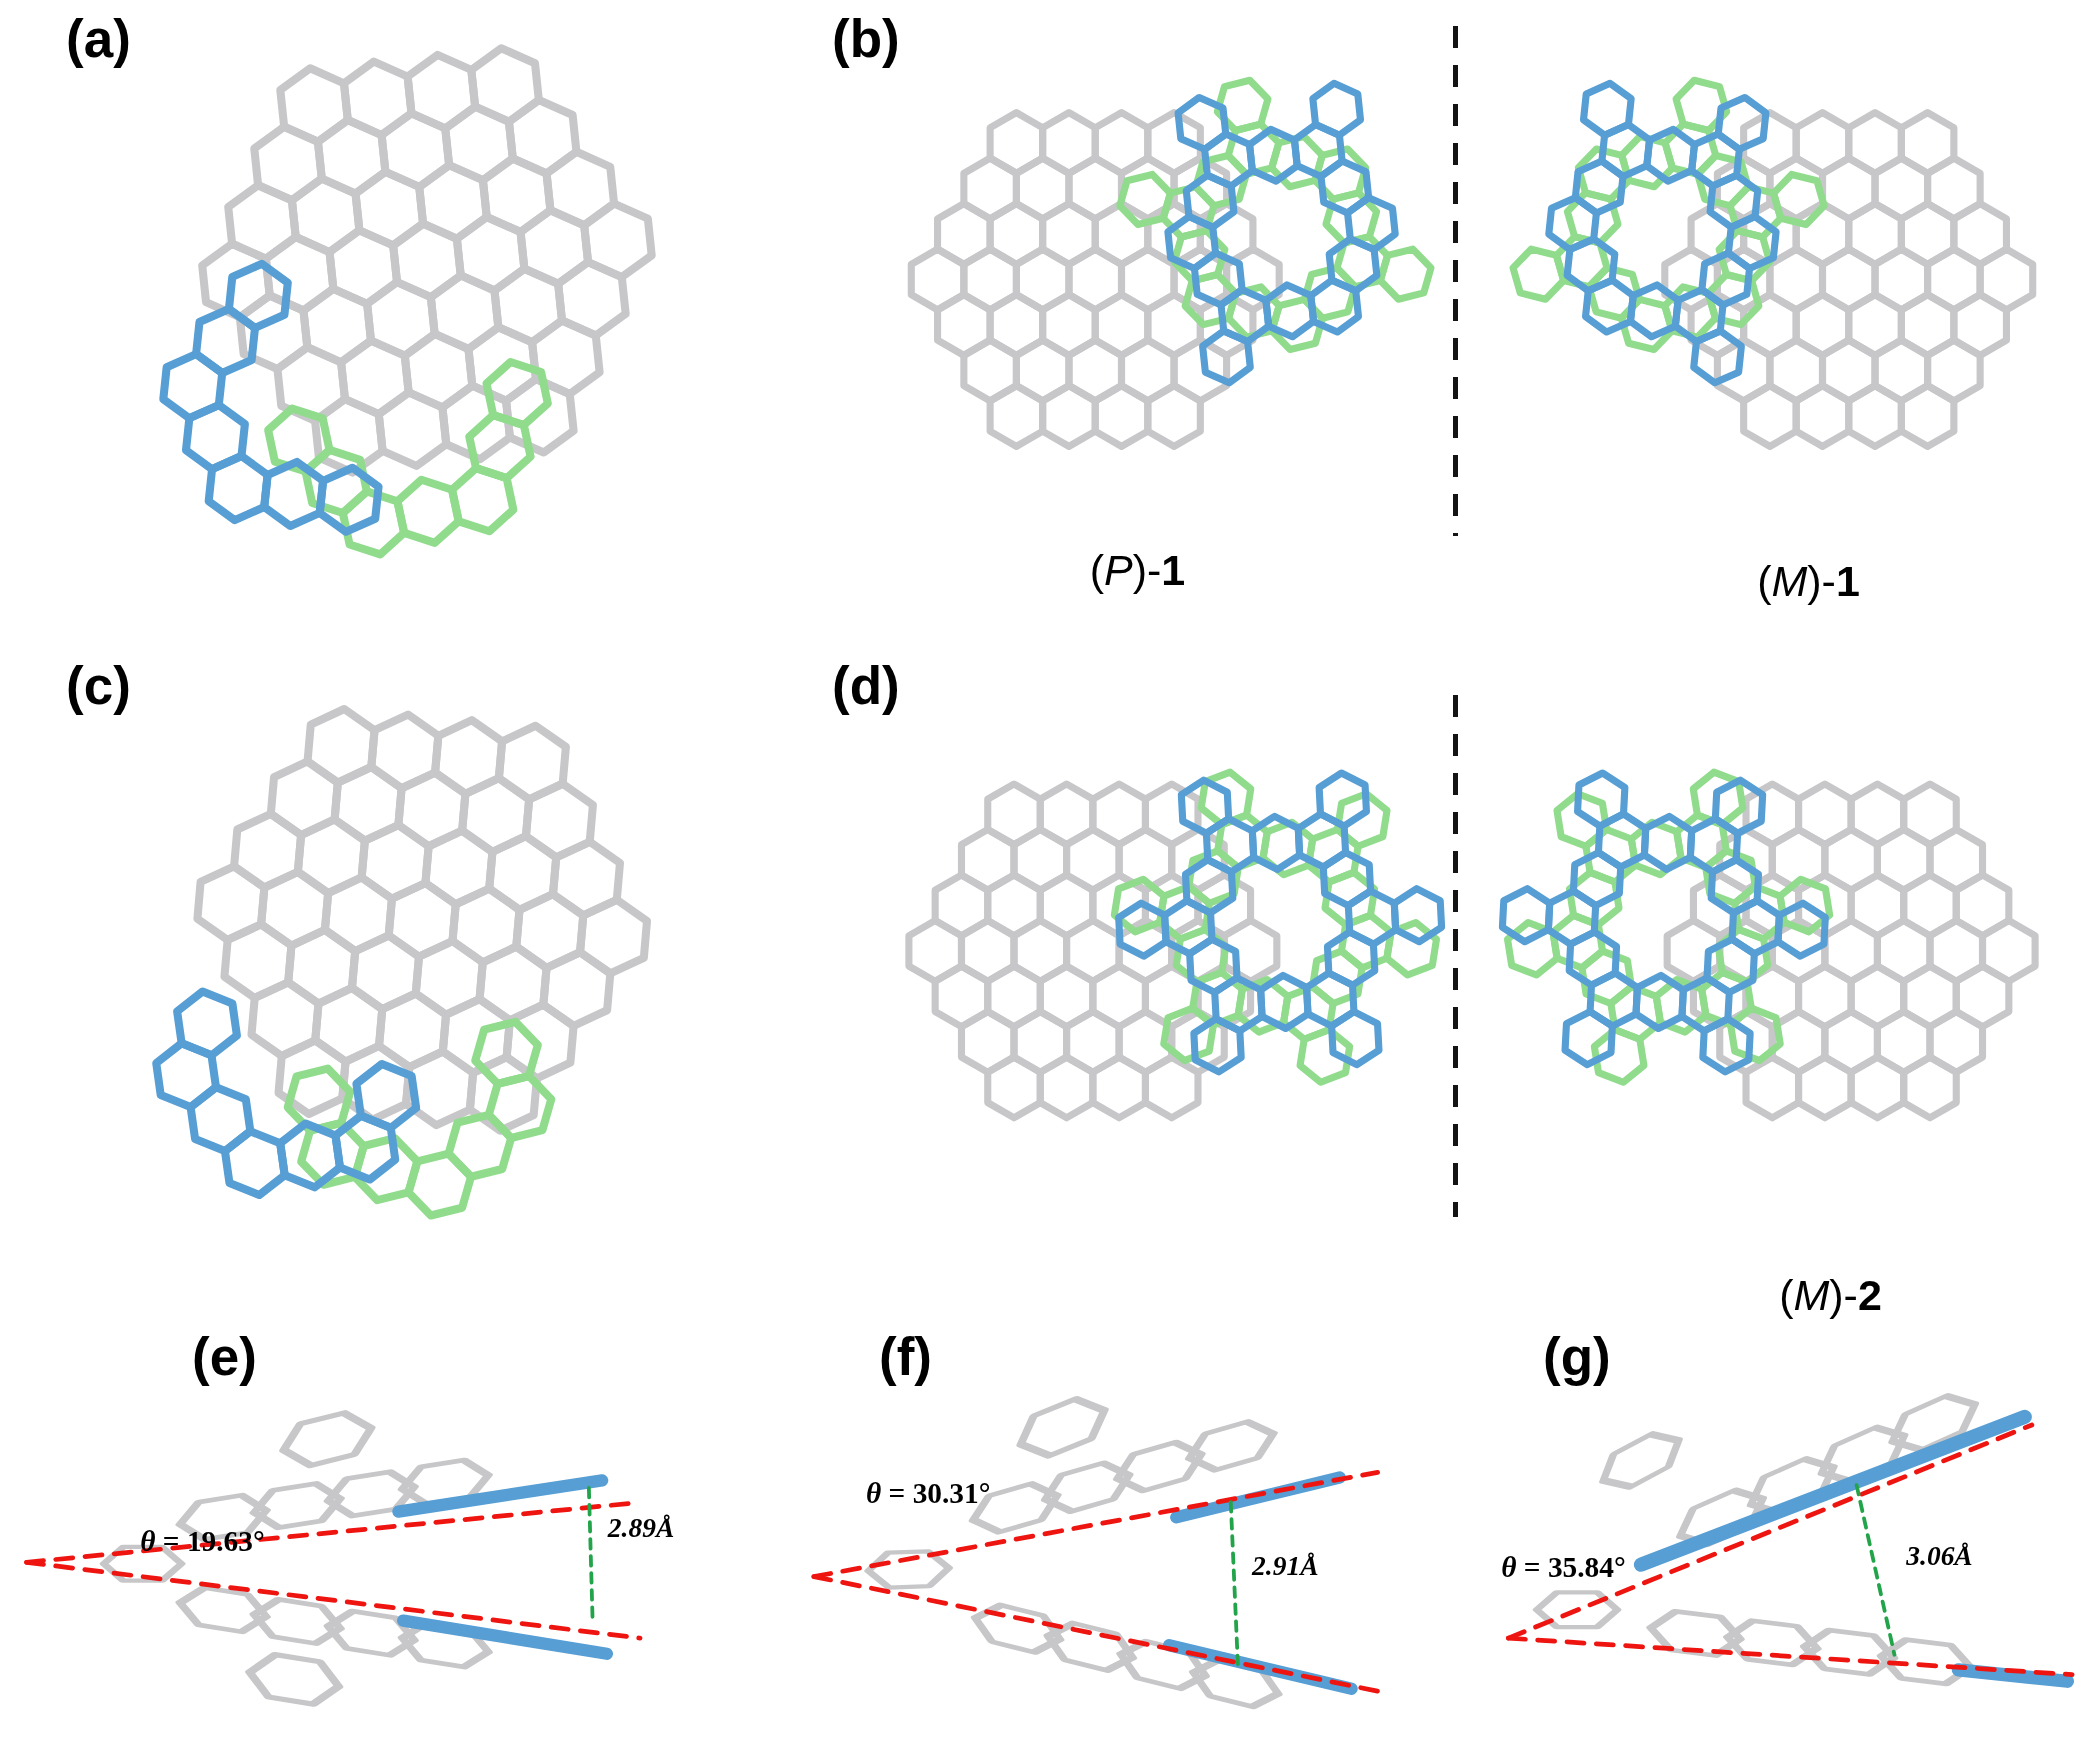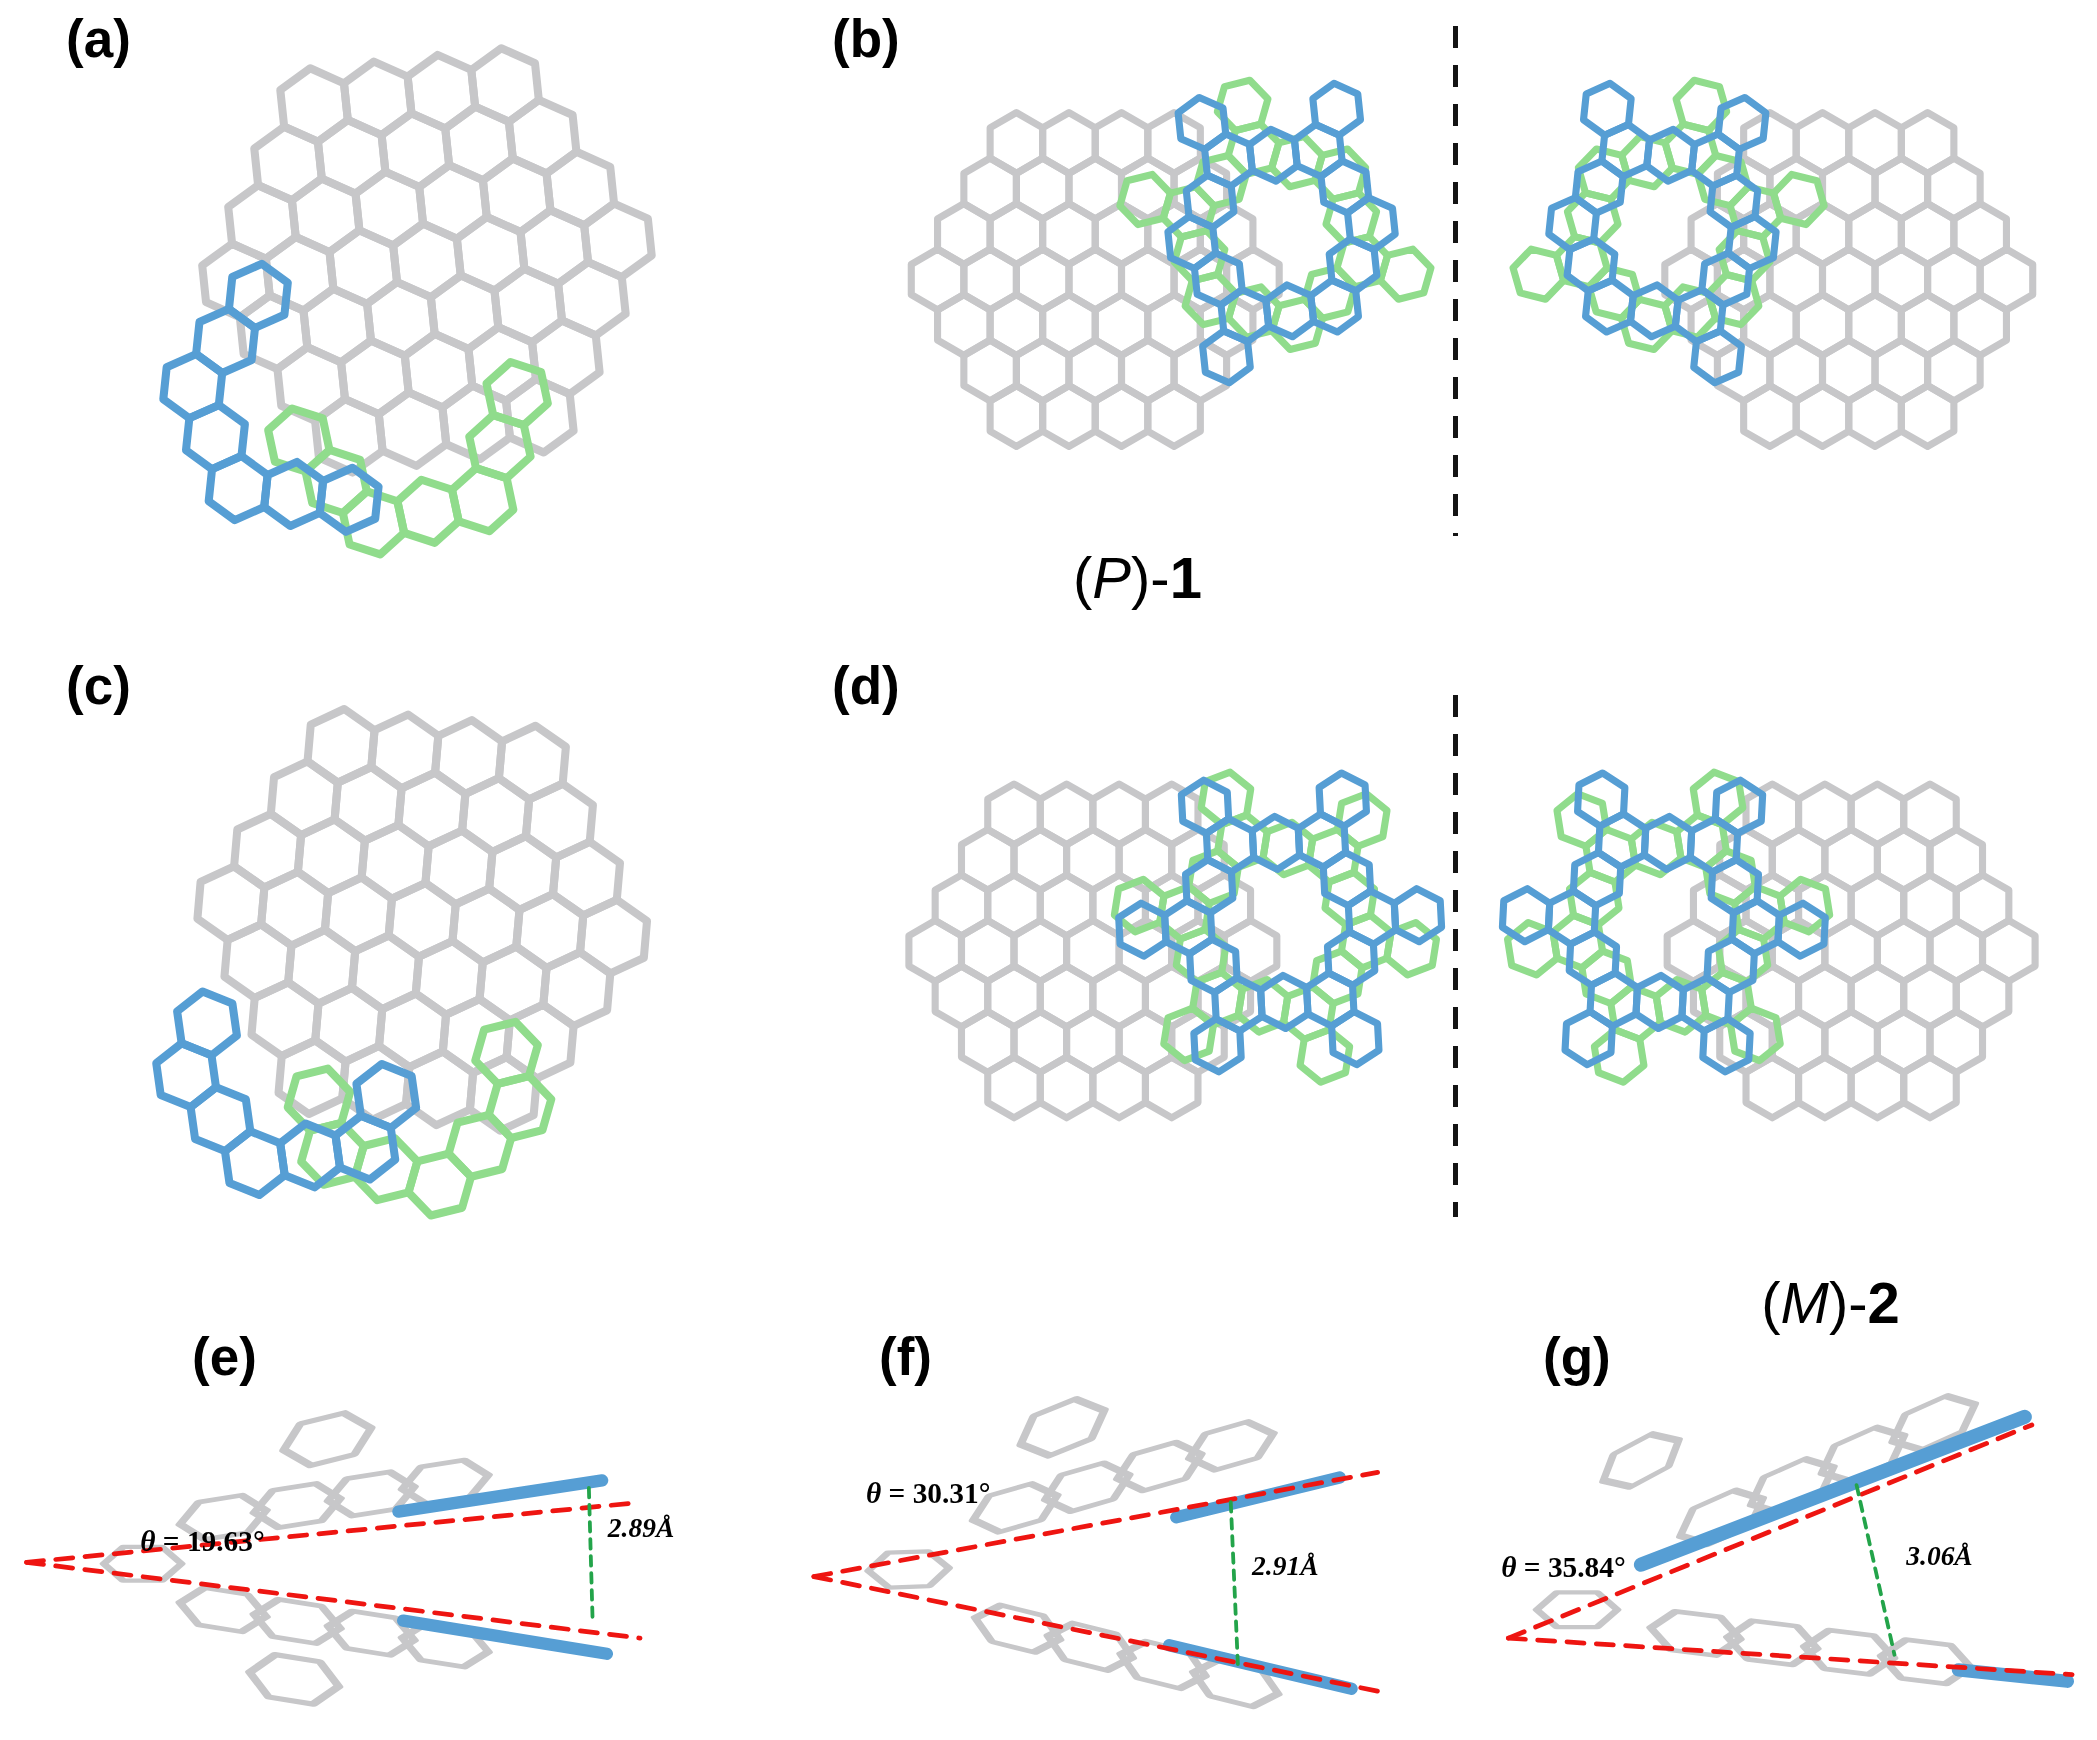--- a/index.html
+++ b/index.html
@@ -1,19 +1,19 @@
 <!DOCTYPE html>
 <html style="font-size:7.6px"><head>
 <meta charset="utf-8">
 <style>
   html,body{margin:0;padding:0;background:#ffffff;}
   body{width:2097px;height:1740px;position:relative;font-family:"Liberation Sans",sans-serif;color:#000;}
   #canvas{position:absolute;inset:0;}
   .panel-letter{position:absolute;font-weight:700;font-size:53px;line-height:1;}
-  .mol-label{position:absolute;font-size:58px;line-height:1;text-align:center;}
+  .mol-label{position:absolute;font-size:43px;line-height:1;text-align:center;}
   .mol-label .stereo{font-style:italic;}
   .mol-label .num{font-weight:700;}
   .divider{position:absolute;width:4.7px;background:repeating-linear-gradient(180deg,#141414 0 22px,transparent 22px 39px);}
   svg{position:absolute;overflow:visible;}
   text.ann{font-family:"Liberation Serif",serif;font-weight:700;font-size:62px;fill:#000;}
   text.ann tspan.th{font-style:italic;}
   text.dist{font-family:"Liberation Serif",serif;font-weight:700;font-style:italic;font-size:58px;fill:#000;}
 </style>
 </head>
 <body>
@@ -240,20 +240,23 @@
           <polygon points="775.3,253.2 730.8,285.5 680.5,263.1 674.8,208.4 719.3,176.1 769.5,198.5" fill="none" stroke="#569ed4" stroke-width="15" stroke-linejoin="round" stroke-linecap="round"></polygon>
           <polygon points="1059.5,223.3 1015.0,255.6 964.7,233.2 959.0,178.5 1003.5,146.2 1053.7,168.6" fill="none" stroke="#569ed4" stroke-width="15" stroke-linejoin="round" stroke-linecap="round"></polygon>
           <polygon points="827.0,745.5 782.5,777.8 732.3,755.4 726.5,700.7 771.0,668.4 821.3,690.8" fill="none" stroke="#569ed4" stroke-width="15" stroke-linejoin="round" stroke-linecap="round"></polygon>
         </g>
     </g>
   </svg>
 
   <div class="mol-label" style="left:853px;top:549px;width:569px">
     <span>(</span><span class="stereo">P</span><span>)-</span><span class="num">1</span>
   </div>
+  <div class="mol-label" style="left:1524px;top:560px;width:569px">
+    <span>(</span><span class="stereo">M</span><span>)-</span><span class="num">1</span>
+  </div>
 
   <svg id="sv-c" style="left:38px;top:664px" width="740" height="616" viewBox="0 0 1560 1300">
     <g id="c-gray">
         <polygon points="470.1,549.4 399.4,582.4 335.6,537.6 342.3,459.9 413.0,427.0 476.9,471.7" fill="none" stroke="#c7c7c9" stroke-width="17" stroke-linejoin="round" stroke-linecap="round"></polygon>
         <polygon points="527.2,671.9 456.5,704.8 392.6,660.1 399.4,582.4 470.1,549.4 534.0,594.2" fill="none" stroke="#c7c7c9" stroke-width="17" stroke-linejoin="round" stroke-linecap="round"></polygon>
         <polygon points="584.3,794.3 513.6,827.3 449.7,782.5 456.5,704.8 527.2,671.9 591.1,716.6" fill="none" stroke="#c7c7c9" stroke-width="17" stroke-linejoin="round" stroke-linecap="round"></polygon>
         <polygon points="641.4,916.7 570.7,949.7 506.8,905.0 513.6,827.3 584.3,794.3 648.2,839.0" fill="none" stroke="#c7c7c9" stroke-width="17" stroke-linejoin="round" stroke-linecap="round"></polygon>
         <polygon points="547.6,438.7 476.9,471.7 413.0,427.0 419.8,349.3 490.5,316.3 554.4,361.0" fill="none" stroke="#c7c7c9" stroke-width="17" stroke-linejoin="round" stroke-linecap="round"></polygon>
         <polygon points="604.7,561.2 534.0,594.2 470.1,549.4 476.9,471.7 547.6,438.7 611.5,483.5" fill="none" stroke="#c7c7c9" stroke-width="17" stroke-linejoin="round" stroke-linecap="round"></polygon>
         <polygon points="661.8,683.6 591.1,716.6 527.2,671.9 534.0,594.2 604.7,561.2 668.6,605.9" fill="none" stroke="#c7c7c9" stroke-width="17" stroke-linejoin="round" stroke-linecap="round"></polygon>

